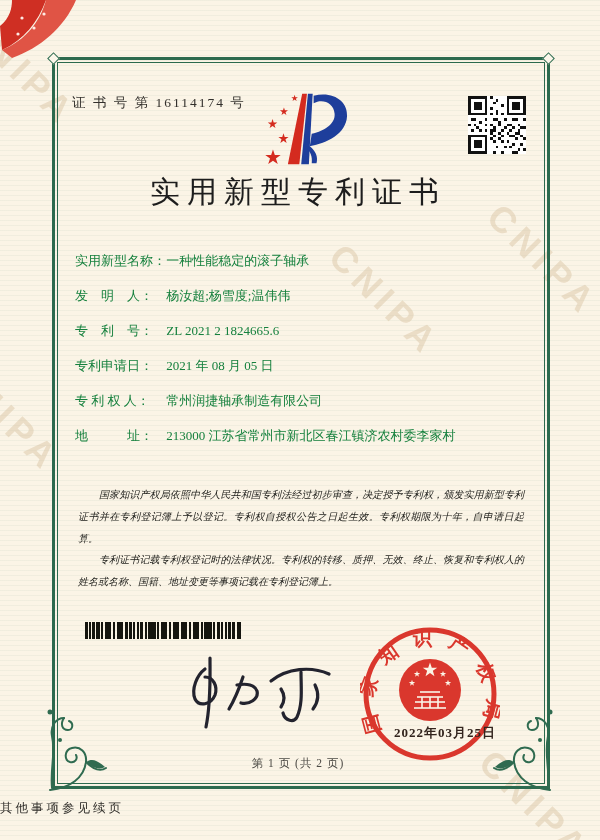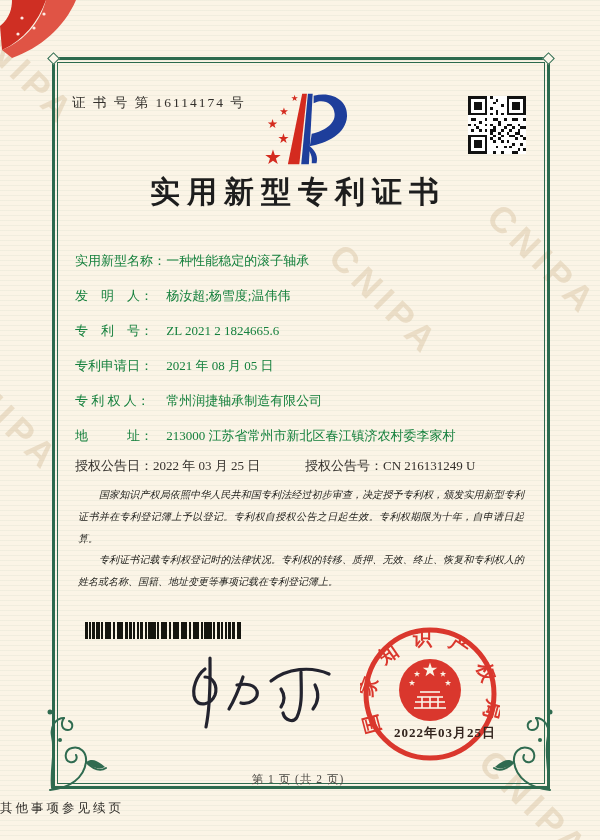--- a/index.html
+++ b/index.html
@@ -14,41 +14,41 @@
       transform:rotate(45deg);transform-origin:left top;pointer-events:none;z-index:0;}
   
   .frame{position:absolute;left:52px;top:57px;width:492px;height:726px;
          border:3px solid #2c6a4e;z-index:1;}
   .frame-inner{position:absolute;inset:2px;border:1px solid #2c6a4e;}
   .corner-dot{position:absolute;width:7px;height:7px;background:#fbf6ea;border:1px solid #2c6a4e;
               transform:rotate(45deg);z-index:3;}
   
   .abs{position:absolute;z-index:2;}
   .cert-no{left:72px;top:94px;font-size:13.5px;letter-spacing:2px;color:#33302c;}
-  .title{left:52px;top:172px;width:492px;text-align:center;font-size:30px;font-weight:bold;
+  .title{left:52px;top:172px;width:492px;text-align:center;font-size:30px;font-weight:normal;
          letter-spacing:7px;color:#1d1d1d;}
   .fields{left:75px;top:253px;width:450px;font-size:13px;color:#15803d;}
   .field-row{height:16px;line-height:16px;margin-bottom:19px;white-space:nowrap;}
   .flabel{display:inline-block;width:88px;white-space:nowrap;}
   .grant-row{left:75px;top:458px;width:460px;font-size:13px;color:#33302c;height:16px;line-height:16px;}
   .grant-2{position:absolute;left:230px;top:0;white-space:nowrap;}
   .body-text{left:78px;top:484px;width:446px;font-size:10px;line-height:21.8px;
              text-align:justify;font-style:italic;color:#23231f;}
   .body-text p{margin:0;text-indent:2.1em;}
   .barcode{left:85px;top:622px;width:156px;height:17px;background-color:transparent;
       background-image:repeating-linear-gradient(90deg,#15150f 0 2px,transparent 2px 4px),
                        repeating-linear-gradient(90deg,#15150f 0 1px,transparent 1px 7px),
                        repeating-linear-gradient(90deg,#15150f 0 3px,transparent 3px 11px);}
   .director{left:88px;top:674px;font-family:"Liberation Sans",sans-serif;font-size:15px;
             letter-spacing:4px;color:#2e2e30;line-height:26px;font-weight:500;}
   .sig{left:175px;top:653px;}
   .seal{left:360px;top:624px;width:140px;height:140px;}
   .seal-date{left:366px;top:724px;width:130px;text-align:right;font-size:13px;font-weight:bold;
              color:#33251e;letter-spacing:1px;z-index:4;}
-  .page-info{left:52px;top:756px;width:492px;text-align:center;font-size:11.5px;color:#4c4a45;letter-spacing:1px;margin-top:16px;}
+  .page-info{left:52px;top:756px;width:492px;text-align:center;font-size:11.5px;color:#4c4a45;letter-spacing:1px;}
   .cont-note{left:0;top:800px;width:504px;text-align:left;font-size:12.5px;color:#2f2d29;letter-spacing:3px;}
   .ribbon{left:0;top:0;z-index:4;}
   .flourish{z-index:3;}
 </style>
 </head>
 <body>
 
 <div id="page">
 
   <div class="wm" style="left:-14px;top:6px;">CNIPA</div>
@@ -216,26 +216,20 @@
     <div class="field-row">
       <span class="flabel">专 利 权 人：</span>
       <span>常州润捷轴承制造有限公司</span>
     </div>
     <div class="field-row">
       <span class="flabel">地　　　址：</span>
       <span>213000 江苏省常州市新北区春江镇济农村委李家村</span>
     </div>
   </div>
 
-  <div class="abs grant-row" style="position:absolute;">
-    <span>授权公告日：</span><span>2022 年 03 月 25 日</span>
-    <span class="grant-2">
-      <span>授权公告号：</span><span>CN 216131249 U</span>
-    </span>
-  </div>
 
   <div class="abs body-text">
     <p>国家知识产权局依照中华人民共和国专利法经过初步审查，决定授予专利权，颁发实用新型专利证书并在专利登记簿上予以登记。专利权自授权公告之日起生效。专利权期限为十年，自申请日起算。</p>
     <p>专利证书记载专利权登记时的法律状况。专利权的转移、质押、无效、终止、恢复和专利权人的姓名或名称、国籍、地址变更等事项记载在专利登记簿上。</p>
   </div>
 
   <div class="abs barcode"></div>
 
 
   <svg class="abs sig" width="168" height="80" viewBox="0 0 168 80">

